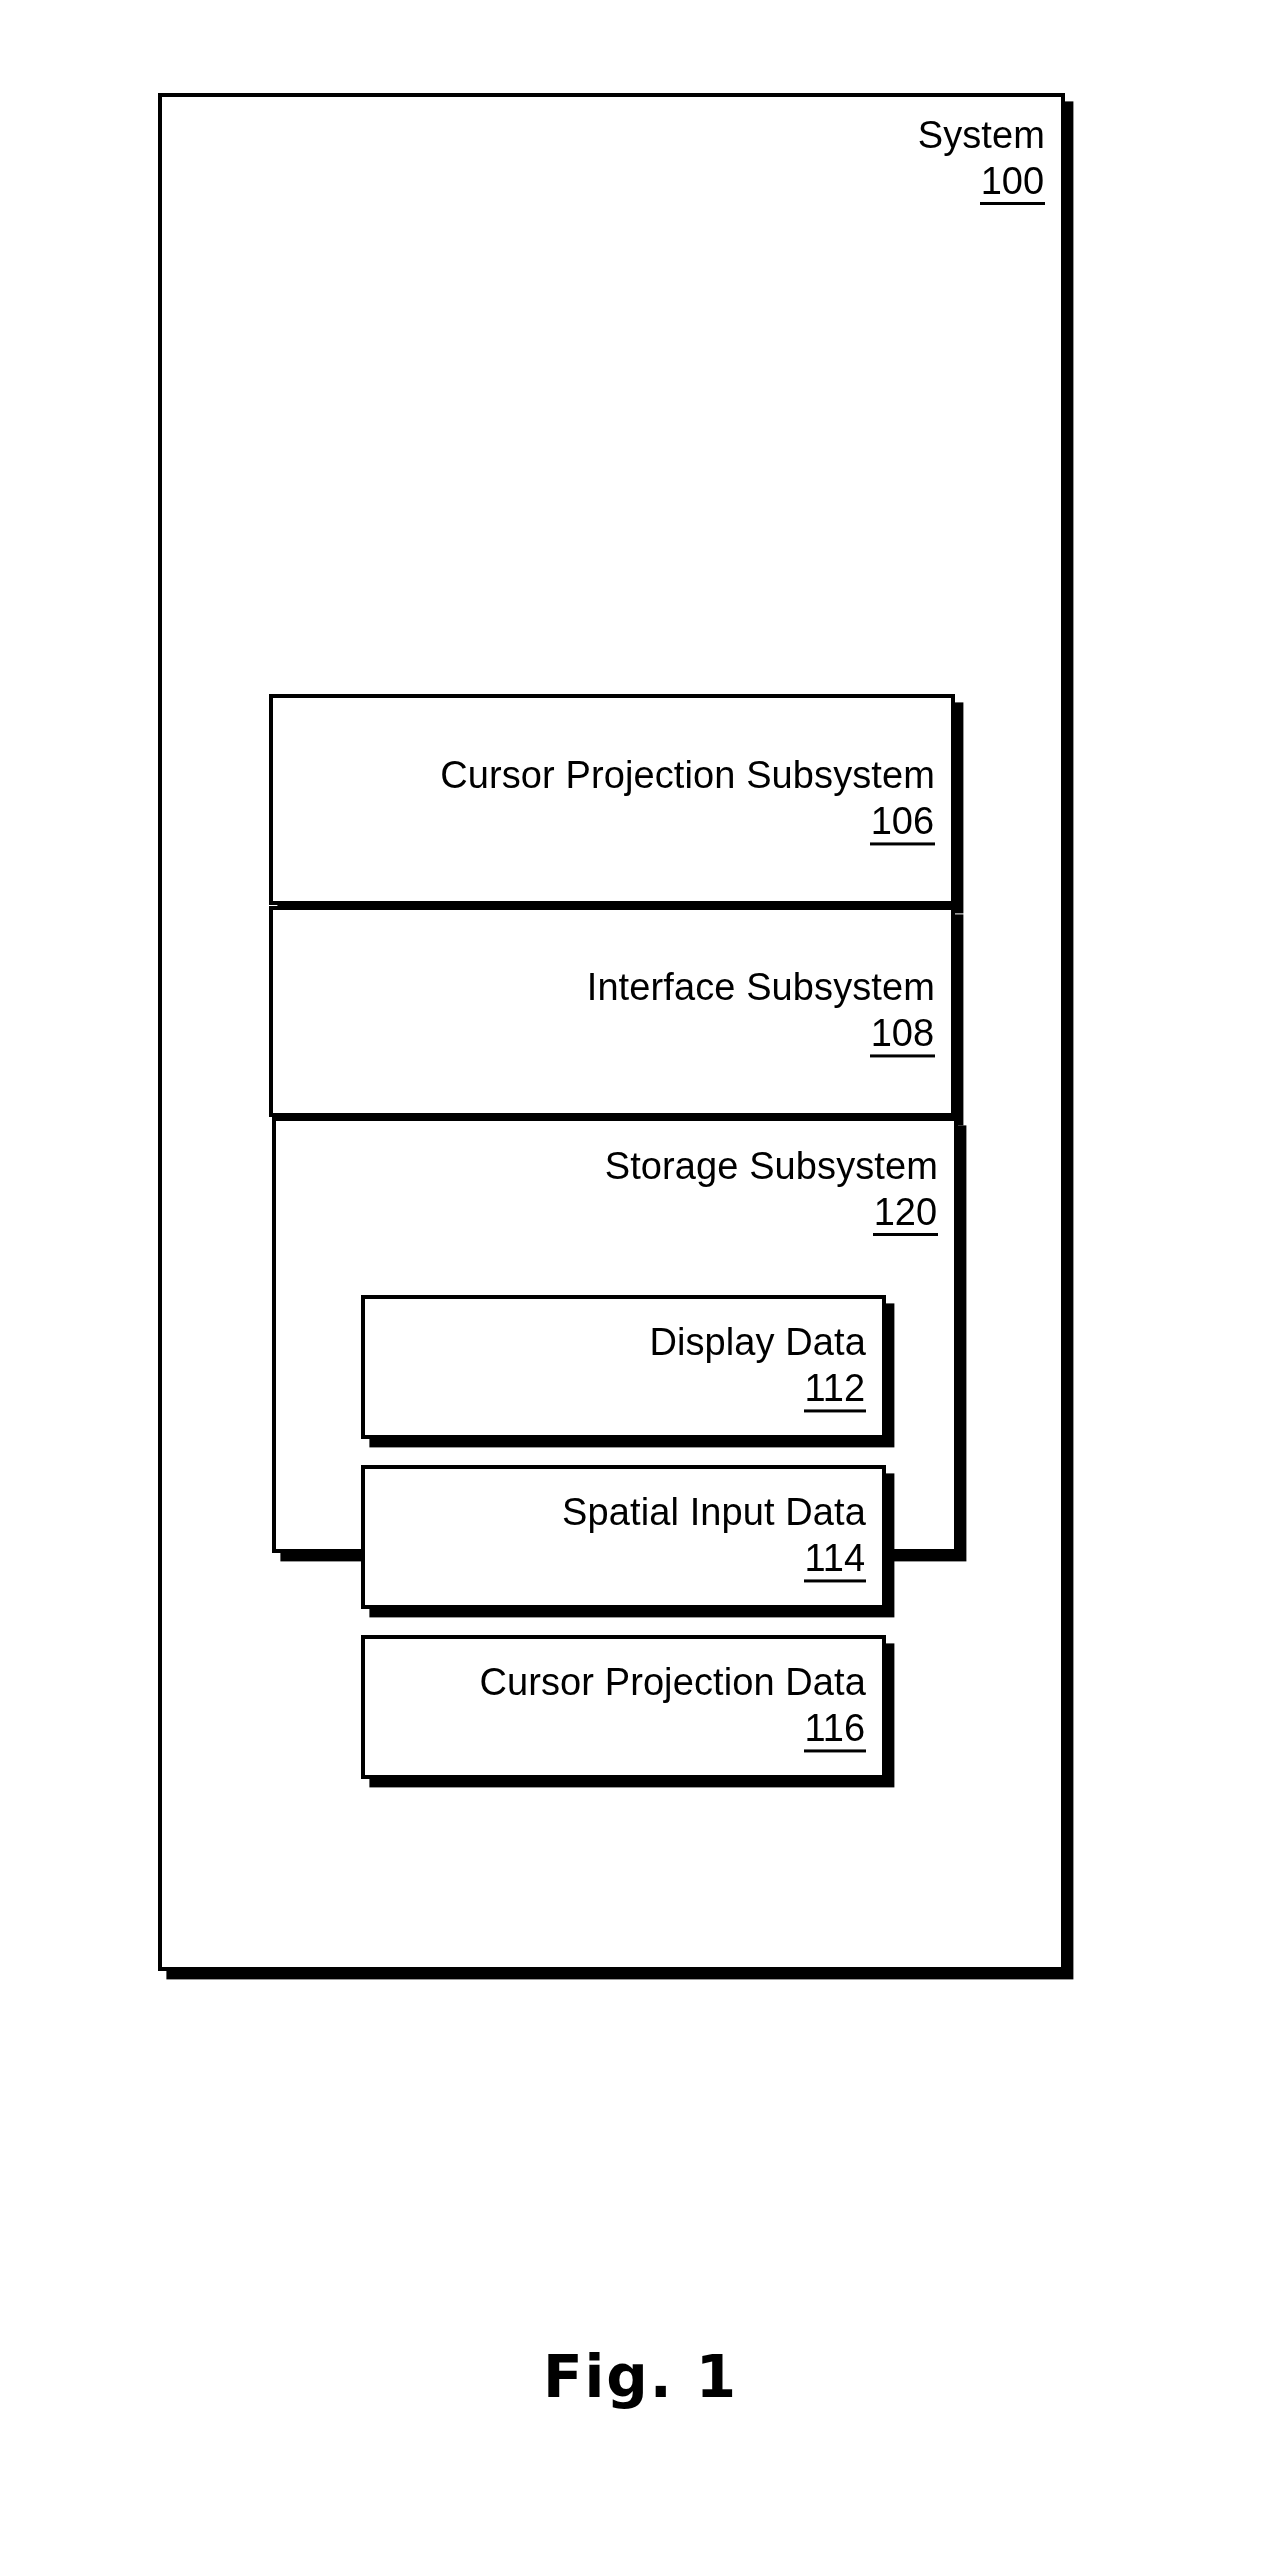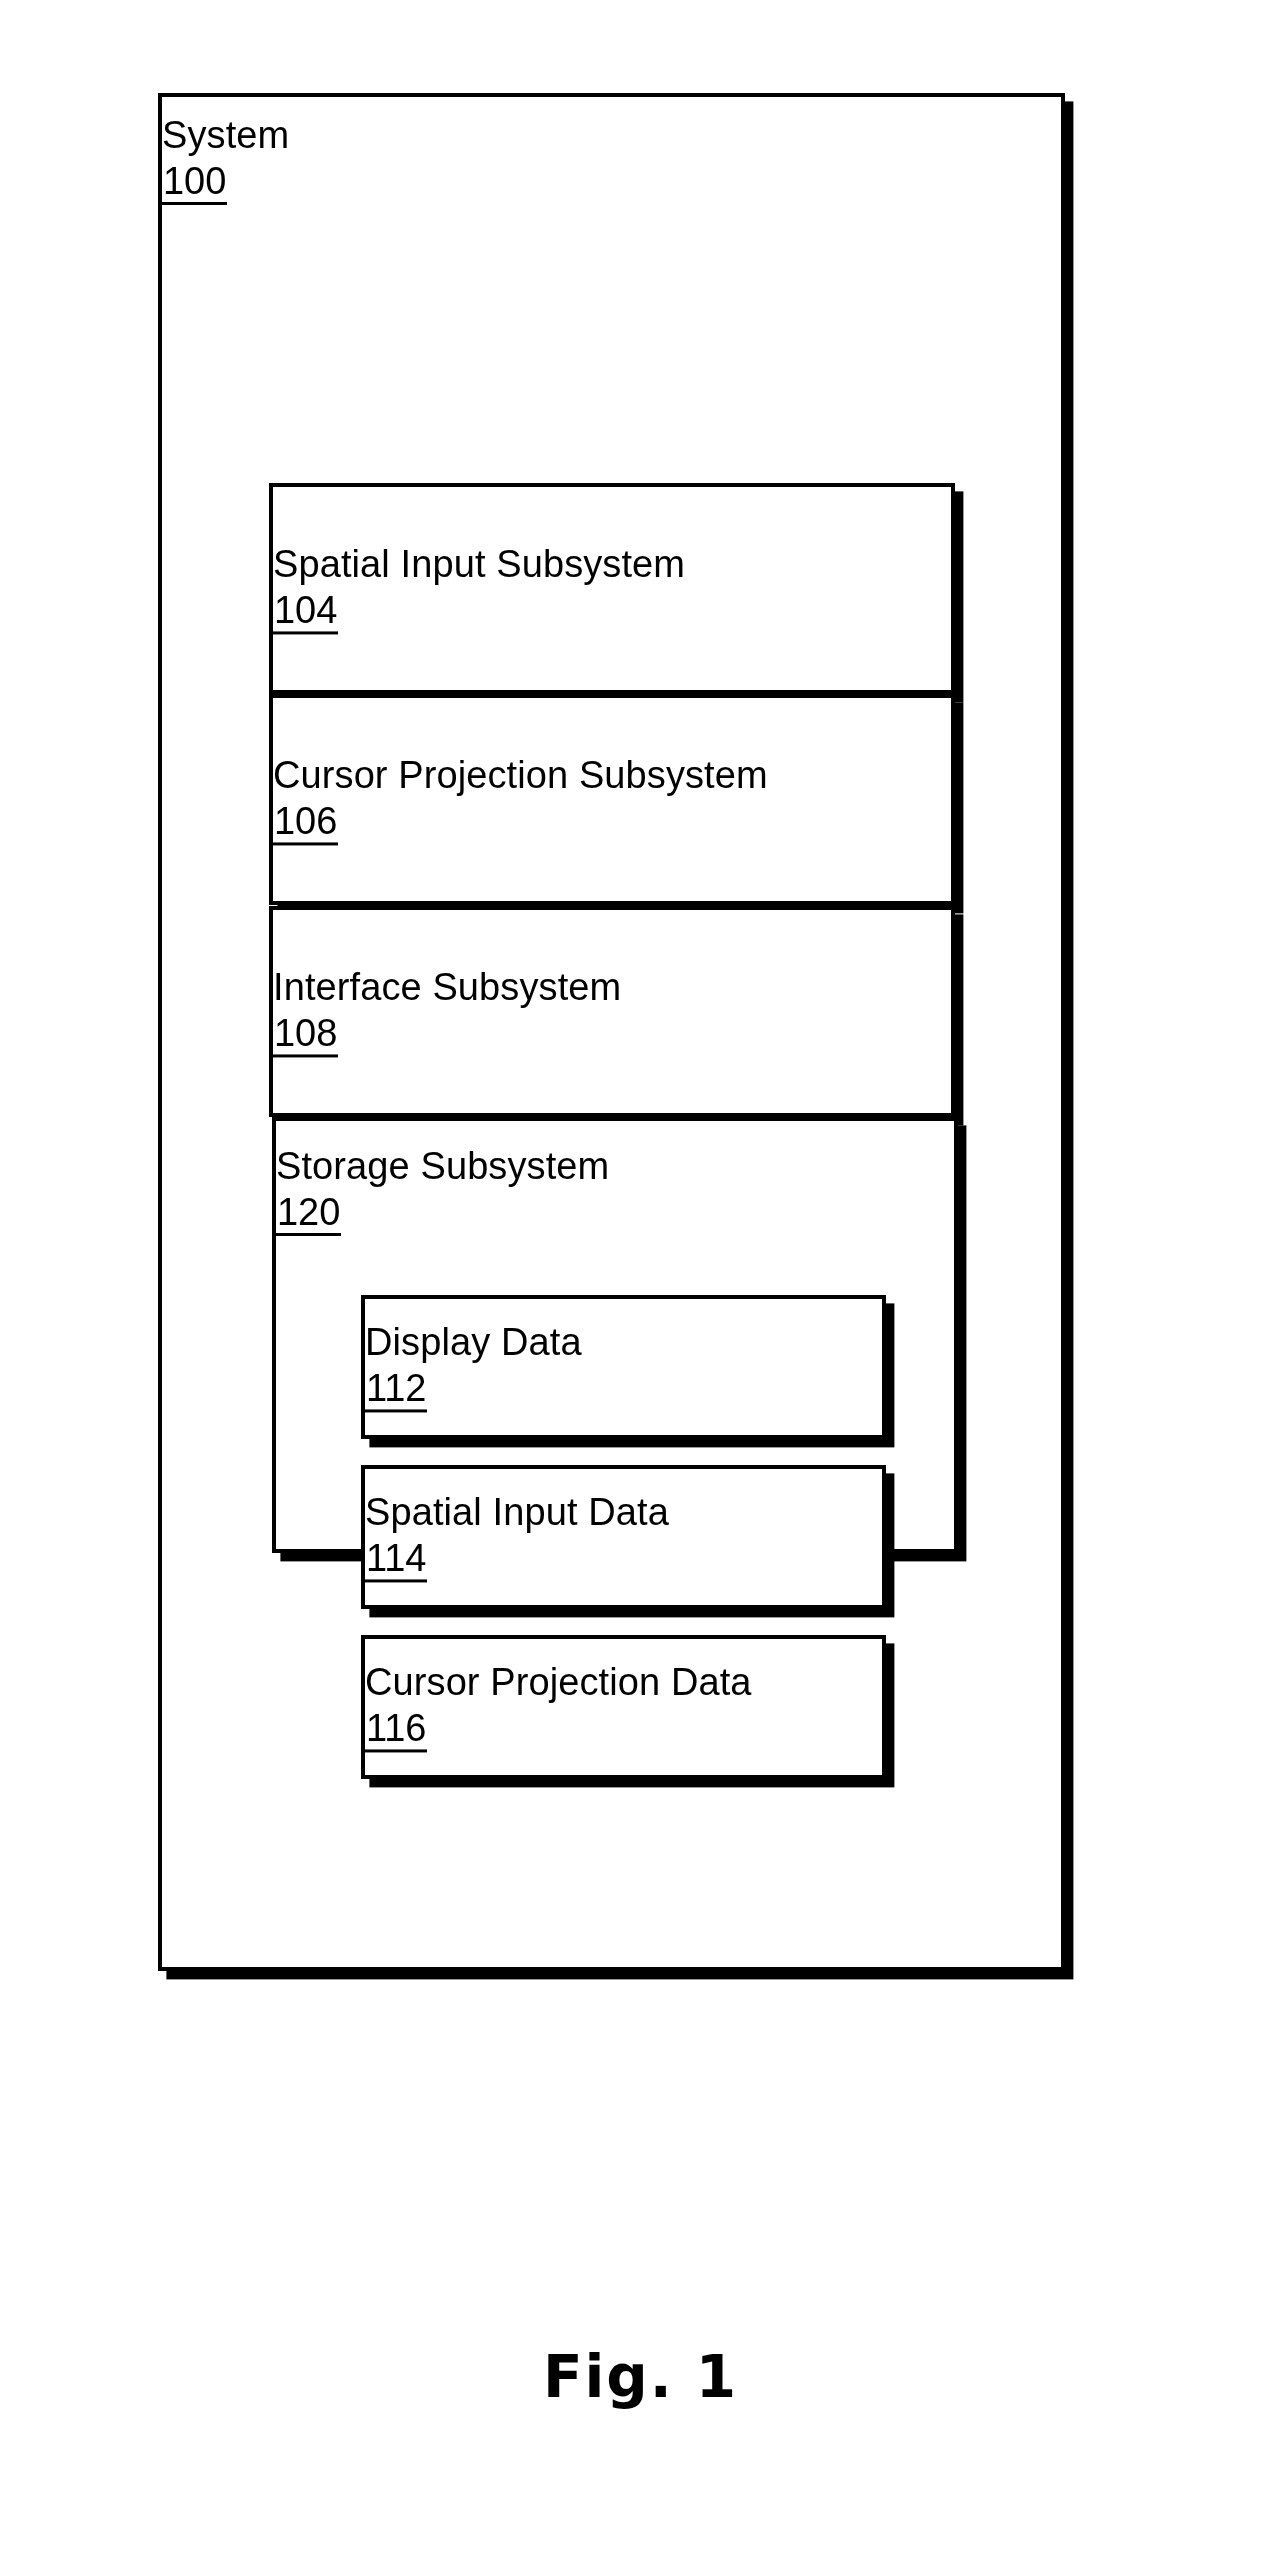--- a/index.html
+++ b/index.html
@@ -33,21 +33,21 @@
     width: 907px;
     height: 1878px;
     border-width: 4.7px;
     box-shadow: 8.4px 8.4px 0 0 #000000;
   }
 
   .box-label {
     position: absolute;
     left: 0;
     right: 16px;
-    text-align: left;
+    text-align: right;
     line-height: 1.12;
   }
 
   .title-text {
     display: block;
     font-size: 38px;
     letter-spacing: 0.1px;
     white-space: nowrap;
   }
   .ref-num {
@@ -124,26 +124,20 @@
 <body>
 
 <div class="pbox" id="system-box">
 
   <div class="box-label" id="system-heading">
     <span class="title-text">System</span>
     <span class="ref-num"><span>100</span></span>
   </div>
 
 
-  <div class="pbox subsystem" id="box-104">
-    <div class="box-label">
-      <span class="title-text">Spatial Input Subsystem</span>
-      <span class="ref-num"><span>104</span></span>
-    </div>
-  </div>
 
   <div class="pbox subsystem" id="box-106">
     <div class="box-label">
       <span class="title-text">Cursor Projection Subsystem</span>
       <span class="ref-num"><span>106</span></span>
     </div>
   </div>
 
   <div class="pbox subsystem" id="box-108">
     <div class="box-label">

